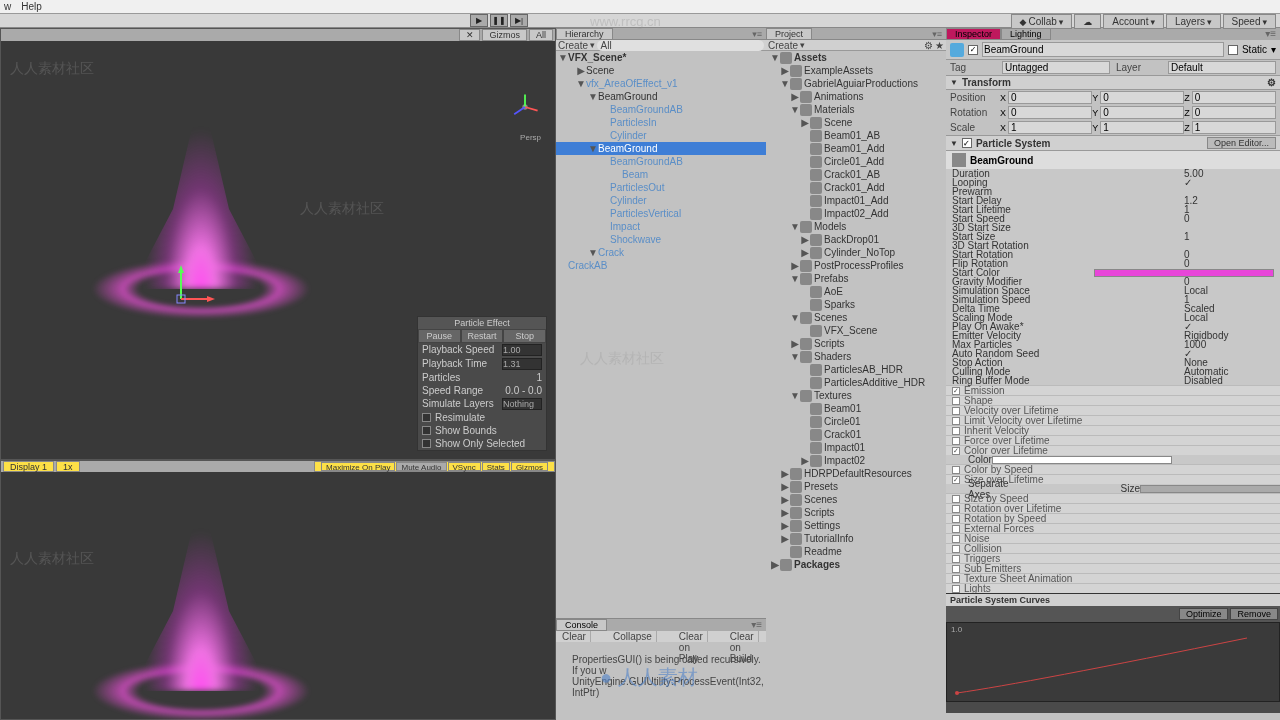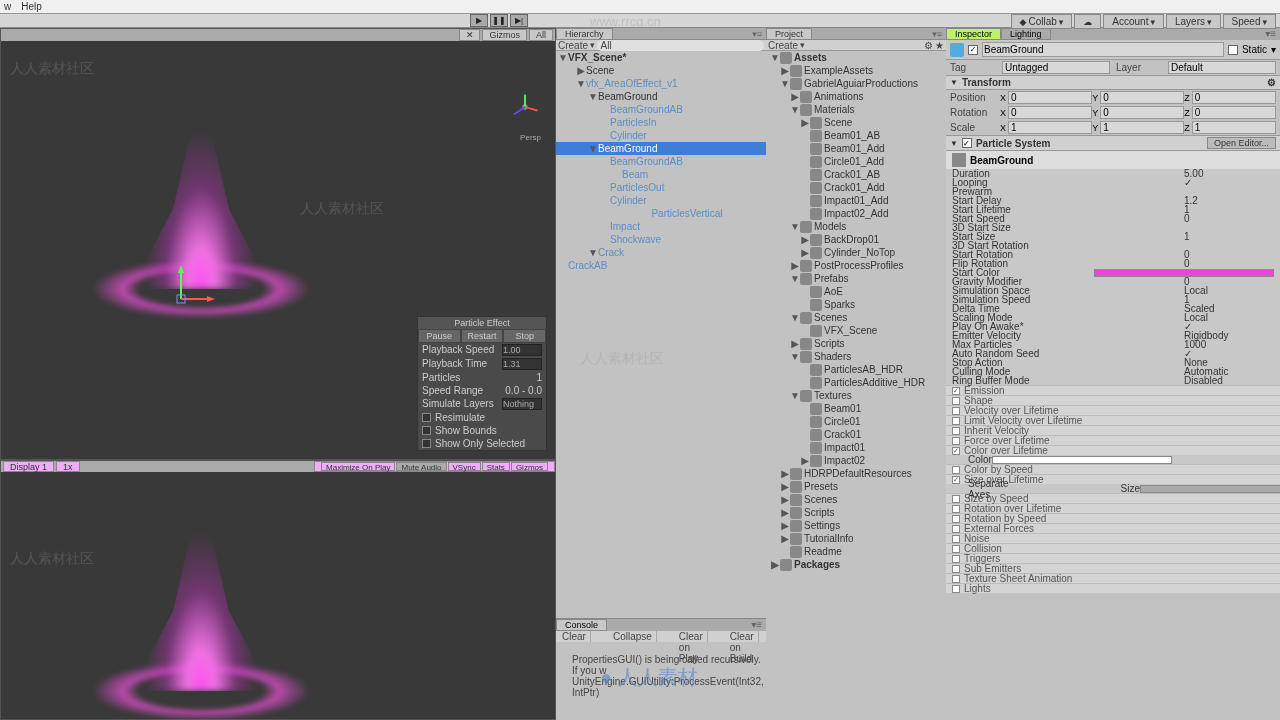--- a/index.html
+++ b/index.html
@@ -26,21 +26,21 @@
 .particlefx{position:absolute;right:8px;bottom:8px;width:130px;background:#4a4a4a;border:1px solid #333;color:#ccc}
 .pfxtitle{text-align:center;background:#555;font-size:9px;padding:1px}
 .pfxbtns{display:flex}
 .pfxbtns div{flex:1;background:#666;border:1px solid #444;text-align:center;font-size:9px;padding:1px}
 .pfxrow{display:flex;justify-content:space-between;padding:1px 4px;font-size:9px}
 .pfxrow input{width:40px;background:#333;border:1px solid #222;color:#aaa;font-size:9px}
 .pfxchk{padding:1px 4px;font-size:9px;display:flex;align-items:center;gap:4px}
 .pfxchk .box{width:9px;height:9px;border:1px solid #888;background:#333}
 .gamepane{flex:1;background:#393939;position:relative;border:1px solid #555}
 .gametabs{height:11px;background:#aaa;display:flex;gap:2px;padding-left:2px}
-.gametabs div{background:#f0abfc;padding:0 6px;font-size:9px;color:#333;border:1px solid #888}
+.gametabs div{background:#fde047;padding:0 6px;font-size:9px;color:#333;border:1px solid #888}
 .gametabsr{margin-left:auto;display:flex;gap:1px}
 .gametabsr div{padding:0 4px;font-size:8px;color:#333;border-left:1px solid #888}
 .midcol{width:210px;display:flex;flex-direction:column;background:#c2c2c2}
 .panetab{height:12px;background:#aaa;border-bottom:1px solid #888;display:flex;align-items:center}
 .panetab span{background:#c8c8c8;padding:0 8px;font-size:9px;color:#333;border:1px solid #888}
 .panetab .opts{margin-left:auto;padding:0 4px;font-size:9px;color:#666}
 .panetoolbar{height:11px;background:#d0d0d0;border-bottom:1px solid #999;display:flex;align-items:center;padding:0 2px;gap:2px;font-size:9px;color:#444}
 .hier{flex:1;background:#c2c2c2;overflow:hidden}
 .treeitem{padding:0 2px;height:13px;display:flex;align-items:center;font-size:10px;color:#333;white-space:nowrap}
 .treeitem.sel{background:#3e7ed6;color:#fff}
@@ -52,21 +52,21 @@
 .consoletabs span{background:#c8c8c8;padding:0 8px;font-size:9px;border:1px solid #888}
 .consoletb{height:11px;background:#d0d0d0;display:flex;gap:18px;padding:0 2px;font-size:9px;color:#444}
 .consoletb div{padding:0 4px;border-right:1px solid #aaa}
 .consolemsg{padding:12px;font-size:9px;color:#444;display:flex;align-items:center;gap:4px}
 .warn{width:14px;height:14px;background:#fc3;clip-path:polygon(50% 0,100% 100%,0 100%)}
 .projcol{width:180px;display:flex;flex-direction:column;background:#c2c2c2}
 .projtree{flex:1;overflow:hidden;background:#c2c2c2}
 .insp{flex:1;display:flex;flex-direction:column;background:#c2c2c2;min-width:0}
 .insptabs{height:12px;background:#aaa;display:flex}
 .insptabs span{padding:0 8px;font-size:9px;border:1px solid #888}
-.insptabs .act{background:#bef264}
+.insptabs .act{background:#be185d}
 .insphead{background:#c8c8c8;padding:2px 4px;display:flex;align-items:center;gap:4px;border-bottom:1px solid #999}
 .insphead .ck{width:10px;height:10px;border:1px solid #666;background:#fff;display:flex;align-items:center;justify-content:center;font-size:8px}
 .insphead input{flex:1;background:#d8d8d8;border:1px solid #999;font-size:10px;padding:1px}
 .insprow{display:flex;padding:1px 4px;font-size:9px;align-items:center}
 .insprow label{width:50px;color:#444}
 .insprow .field{flex:1;background:#d8d8d8;border:1px solid #999;padding:0 2px;margin-left:2px}
 .comphead{background:#d0d0d0;padding:1px 4px;font-size:10px;font-weight:bold;color:#333;display:flex;align-items:center;gap:4px;border-top:1px solid #999;border-bottom:1px solid #999}
 .comphead .arr{font-size:8px}
 .comphead .btn{margin-left:auto;background:#bbb;border:1px solid #888;padding:0 6px;font-size:9px;font-weight:normal}
 .psbody{background:#c8c8c8}
@@ -246,21 +246,21 @@
             <span>Beam</span>
           </div>
           <div class="treeitem blue" style="padding-left: 44px;">
             <span class="arr"></span>
             <span>ParticlesOut</span>
           </div>
           <div class="treeitem blue" style="padding-left: 44px;">
             <span class="arr"></span>
             <span>Cylinder</span>
           </div>
-          <div class="treeitem blue" style="padding-left: 44px; justify-content: center;">
+          <div class="treeitem blue" style="padding-left: 44px;">
             <span class="arr"></span>
             <span>ParticlesVertical</span>
           </div>
           <div class="treeitem blue" style="padding-left: 44px;">
             <span class="arr"></span>
             <span>Impact</span>
           </div>
           <div class="treeitem blue" style="padding-left: 44px;">
             <span class="arr"></span>
             <span>Shockwave</span>
@@ -736,20 +736,34 @@
           </div>
           <div class="psmod">
             <div class="ck"></div>
             <span>Texture Sheet Animation</span>
           </div>
           <div class="psmod">
             <div class="ck"></div>
             <span>Lights</span>
           </div>
         </div>
+    </div>
+    <div class="curves">
+      <div class="curveshead">Particle System Curves</div>
+      <div class="curvesbtns">
+        <div>Optimize</div>
+        <div>Remove</div>
+      </div>
+      <div class="curvearea">
+        <span style="position:absolute;left:4px;top:2px;color:#aaa;font-size:8px">1.0</span>
+        <svg width="100%" height="100%" style="position:absolute">
+            <path d="M 10 70 Q 80 60 300 15" stroke="#c44" fill="none" stroke-width="1"></path>
+            <circle cx="10" cy="70" r="2" fill="#c44"></circle>
+          </svg>
+      </div>
     </div>
   </div>
 </div>
 
 <div class="watermark" style="left:10px;top:60px">人人素材社区</div>
 <div class="watermark" style="left:300px;top:200px">人人素材社区</div>
 <div class="watermark" style="left:10px;top:550px">人人素材社区</div>
 <div class="watermark" style="left:580px;top:350px">人人素材社区</div>
 <div class="watermark" style="left:600px;top:664px;font-size:20px;color:rgba(80,130,200,0.6)">● 人人素材</div>
 <div class="watermark" style="left:590px;top:14px;color:rgba(150,150,150,0.35);font-size:13px">www.rrcg.cn</div>

